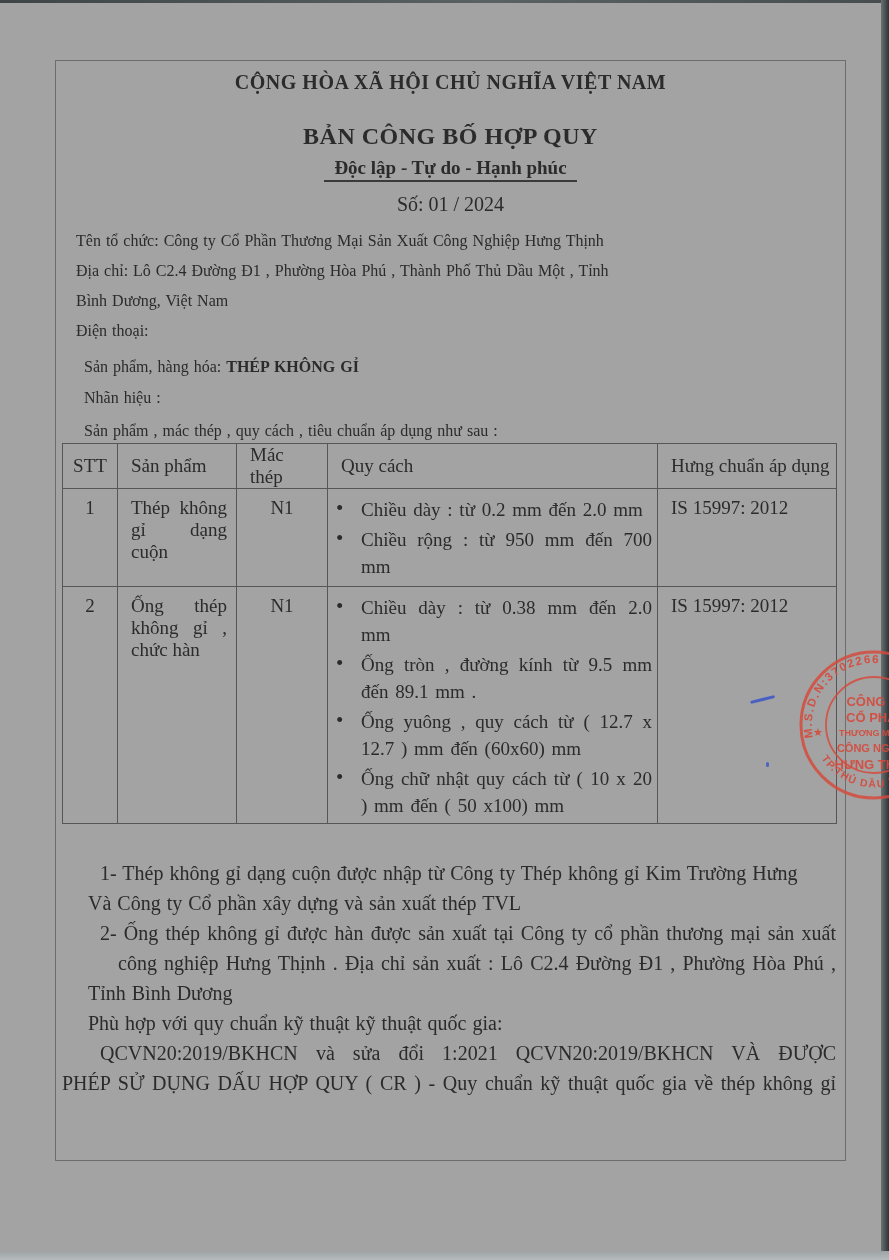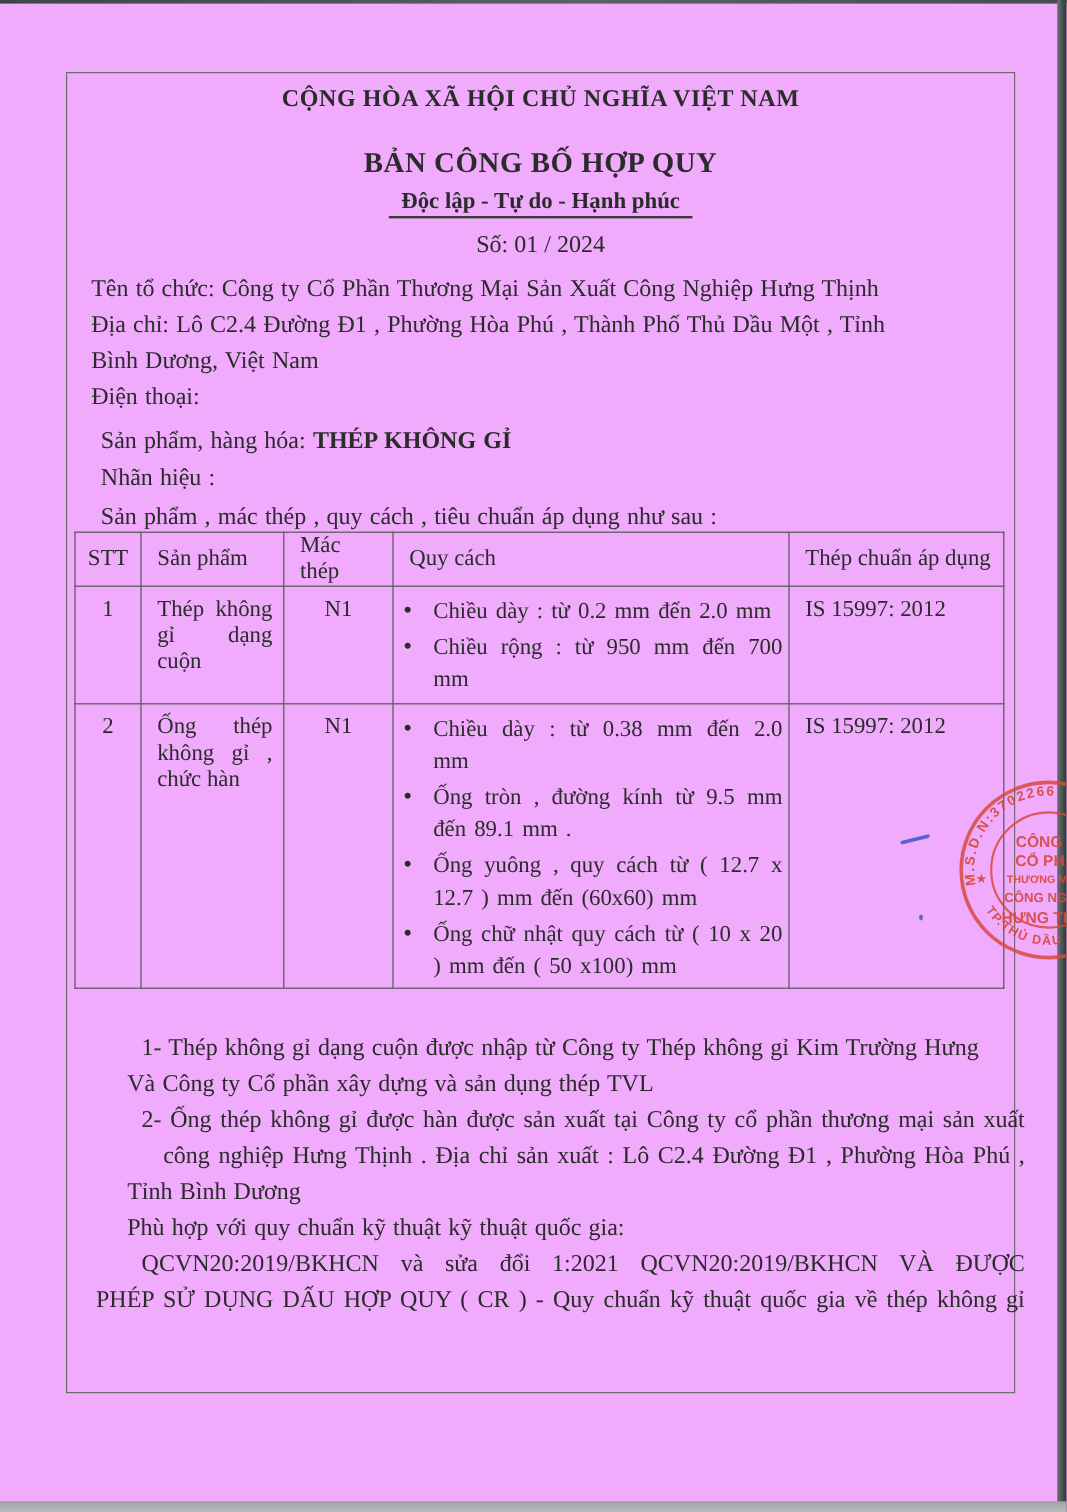--- a/index.html
+++ b/index.html
@@ -1,21 +1,21 @@
 <!DOCTYPE html>
 <html><head>
 <meta charset="utf-8">
 <style>
   html,body{margin:0;padding:0;}
   body{background:#e8e8e6;}
   .page{
     position:relative;
     width:889px;height:1260px;
     margin:0 auto;
-    background:#f0abfc;
+    background:#a3a3a3;
     overflow:hidden;
     font-family:"Liberation Serif","DejaVu Serif",serif;
     color:#2b2b2b;
   }
   
   .edge-top{position:absolute;top:0;left:0;width:100%;height:3px;
     background:linear-gradient(to right,#3f4547,#5a6163 55%,#474d4f);}
   .edge-right{position:absolute;top:0;right:0;width:8px;height:100%;
     background:linear-gradient(to right,#6a7173,#2e3436);}
   .edge-bottom{position:absolute;bottom:0;left:0;width:100%;height:9px;
@@ -25,21 +25,21 @@
     position:absolute;left:55px;top:60px;width:791px;height:1101px;
     border:1.5px solid #6d6d6d;box-sizing:border-box;
   }
   .center{text-align:center;}
   .bold{font-weight:bold;}
   .national{margin-top:9px;font-size:20px;line-height:24px;letter-spacing:.5px;}
   .motto{margin-top:5px;font-size:19px;line-height:24px;}
   .motto span{border-bottom:2px solid #3a3a3a;padding:0 10px 2px 10px;}
   .doc-title{margin-top:27px;font-size:24px;line-height:30px;letter-spacing:.5px;}
   .doc-num{margin-top:11px;font-size:20px;line-height:26px;}
-  .para{margin:0 28px 0 20px;font-size:20px;line-height:30px;word-spacing:1px;}
+  .para{margin:0 28px 0 20px;font-size:16px;line-height:30px;word-spacing:1px;}
   .p-org{margin-top:9px;}
   .p-addr1,.p-addr2{margin-top:0;}
   .p-phone{margin-top:0;}
   .p-product{margin-top:6px;margin-left:28px;}
   .p-brand{margin-top:1px;margin-left:28px;}
   .p-intro{margin-top:3px;margin-left:28px;}
   
   .spec-table{
     position:absolute;left:62px;top:443px;width:774px;
     border-collapse:collapse;table-layout:fixed;
@@ -61,21 +61,21 @@
   td.c-just{padding:8px 9px 0 13px;}
   .bullets{margin:6px 2px 0 0;padding:0 2px 0 32px;list-style:none;}
   .bullets li{
     position:relative;text-align:justify;line-height:27px;
     margin-bottom:3px;word-spacing:2px;
   }
   .bullets li::before{
     content:"\2022";position:absolute;left:-25px;top:-1px;font-size:21px;
   }
   
-  .bottom-block{position:absolute;left:73px;top:858px;width:791px;font-size:20px;}
+  .bottom-block{position:absolute;left:55px;top:858px;width:791px;font-size:20px;}
   .line{display:block;line-height:30px;height:30px;overflow:hidden;word-spacing:1px;}
   .ind-note{margin-left:45px;margin-right:10px;}
   .ind-wrap1{margin-left:33px;margin-right:10px;}
   .ind-wrap2{margin-left:63px;margin-right:10px;}
   .ind-none{margin-left:7px;margin-right:10px;}
   .stretch{text-align:justify;}
   .stretch::after{content:"";display:inline-block;width:100%;height:0;}
   
   .stamp{position:absolute;left:789px;top:640px;opacity:.9;}
   .stamp text{fill:#d6493b;font-family:"Liberation Sans","DejaVu Sans",sans-serif;font-weight:bold;}
@@ -127,21 +127,21 @@
         <col style="width:91px">
       <col style="width:330px">
         <col style="width:179px">
     </colgroup>
     <thead>
       <tr>
         <th class="c-center">STT</th>
         <th>Sản phẩm</th>
         <th>Mác thép</th>
         <th>Quy cách</th>
-        <th>Thép chuẩn áp dụng</th>
+        <th>Hưng chuẩn áp dụng</th>
       </tr>
     </thead>
     <tbody>
       <tr class="row-1">
         <td class="c-center">1</td>
         <td class="c-just">Thép không gỉ dạng cuộn</td>
         <td class="c-center">N1</td>
         <td>
           <ul class="bullets">
             <li>Chiều dày : từ 0.2 mm đến 2.0 mm</li>
@@ -162,21 +162,21 @@
             <li>Ống chữ nhật quy cách từ ( 10 x 20 ) mm đến ( 50 x100) mm</li>
           </ul>
         </td>
         <td class="cell-pad">IS 15997: 2012</td>
       </tr>
     </tbody>
   </table>
 
   <div class="bottom-block">
     <span class="line ind-note">1-  Thép không gỉ dạng cuộn được nhập từ Công ty Thép không gỉ Kim Trường Hưng</span>
-    <span class="line ind-wrap1">Và Công ty Cổ phần xây dựng và sản dụng thép TVL</span>
+    <span class="line ind-wrap1">Và Công ty Cổ phần xây dựng và sản xuất thép TVL</span>
     <span class="line ind-note stretch">2-  Ống thép không gỉ được hàn được sản xuất tại Công ty cổ phần thương mại sản xuất</span>
     <span class="line ind-wrap2 stretch">công nghiệp Hưng Thịnh . Địa chỉ sản xuất : Lô C2.4 Đường Đ1 , Phường Hòa Phú ,</span>
     <span class="line ind-wrap1">Tỉnh Bình Dương</span>
     <span class="line ind-wrap1">Phù hợp với quy chuẩn kỹ thuật kỹ thuật quốc gia:</span>
     <span class="line ind-note stretch">QCVN20:2019/BKHCN và sửa đổi 1:2021 QCVN20:2019/BKHCN VÀ ĐƯỢC</span>
     <span class="line ind-none stretch">PHÉP SỬ DỤNG DẤU HỢP QUY ( CR ) -  Quy chuẩn kỹ thuật quốc gia về thép không gỉ</span>
   </div>
 
   <svg class="stamp" width="170" height="170" viewBox="-85 -85 170 170">
     <g>

